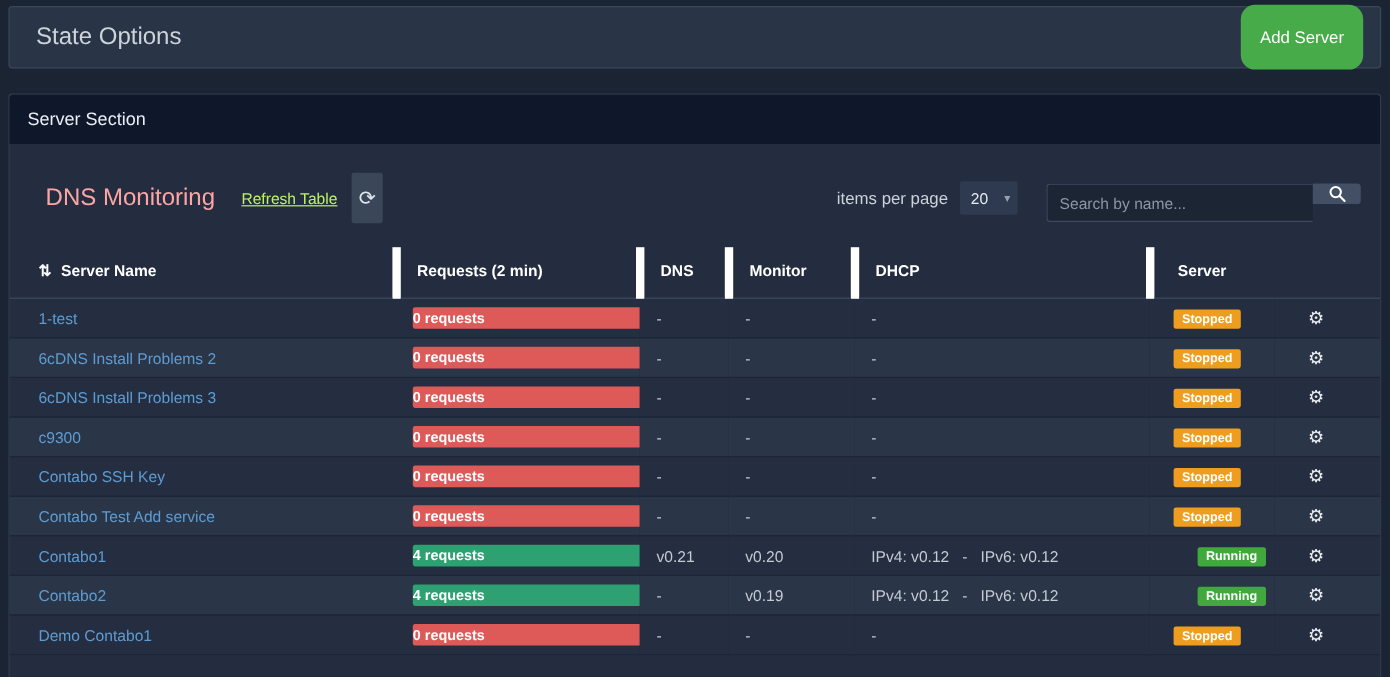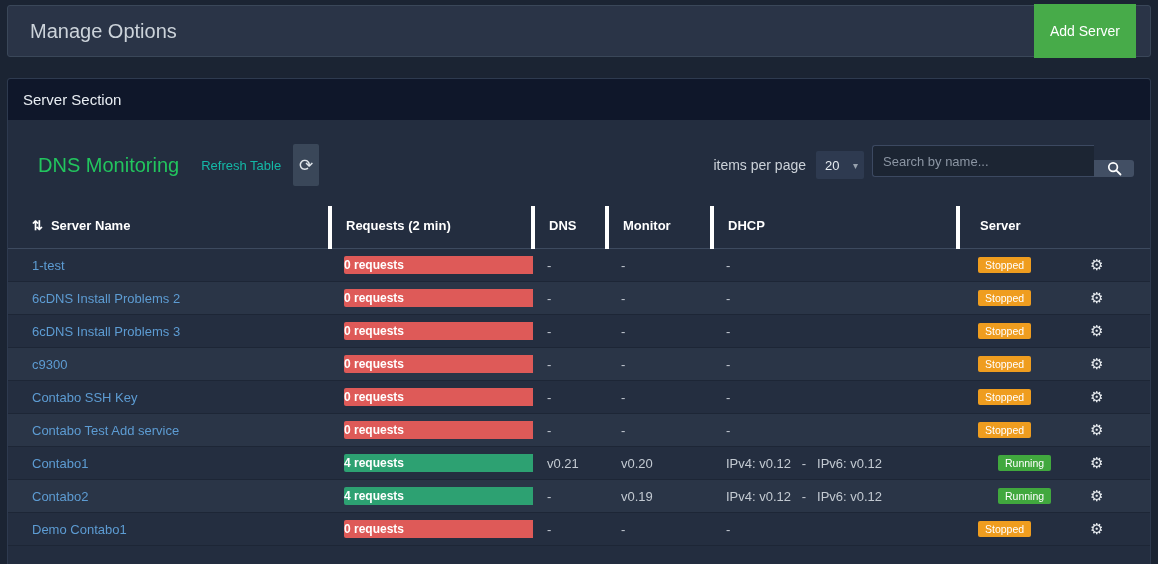--- a/index.html
+++ b/index.html
@@ -20,75 +20,75 @@
   }
   
   .top-bar{
     margin:5px 7px 0 7px;height:52px;
     background:#2a3447;border:1px solid #3a4759;border-radius:3px;
     display:flex;align-items:center;justify-content:space-between;
     padding:0 14px 0 22px;
   }
   .page-title{font-size:20px;font-weight:400;color:#ccd3da;margin:0;}
   .btn-add{
-    background:var(--accent-green);color:#fff;border:none;border-radius:0;
+    background:var(--accent-green);color:#fff;border:none;border-radius:12px;
     font-size:14px;padding:19px 16px;cursor:pointer;font-family:inherit;
   }
   
   .panel{
     margin:21px 7px 0 7px;
     background:#232d3f;border:1px solid #2e3a4f;border-radius:3px 3px 0 0;
     min-height:600px;
   }
   .panel-header{
     height:41px;background:#0f172a;border-radius:3px 3px 0 0;
     display:flex;align-items:center;padding:0 15px;
     color:#e9eef3;font-size:15px;
   }
   
   .toolbar{
     display:flex;align-items:center;justify-content:space-between;
     padding:24px 16px 20px 30px;
   }
   .toolbar-left{display:flex;align-items:center;}
-  .section-title{font-size:20px;font-weight:400;color:#22c55e;margin:0 22px 0 0;}
-  .refresh-label{font-size:13px;color:#14b8a6;margin-right:12px;}
+  .section-title{font-size:20px;font-weight:400;color:#fca5a5;margin:0 22px 0 0;}
+  .refresh-label{font-size:13px;color:#bef264;margin-right:12px;text-decoration:underline;}
   .btn-refresh{
     width:26px;height:42px;border:none;border-radius:2px;cursor:pointer;
     background:#3a4759;color:#dfe5ea;font-size:17px;line-height:1;
     display:flex;align-items:center;justify-content:center;font-family:inherit;
   }
   .toolbar-right{display:flex;align-items:center;}
   .ipp-label{font-size:14px;color:#ccd2d9;margin-right:10px;}
   .ipp-select{
     width:48px;height:28px;background:#2e3a50;border-radius:2px;cursor:pointer;
     display:flex;align-items:center;justify-content:space-between;
-    padding:0 6px 0 9px;color:#e6ebf0;font-size:13px;margin-right:8px;
+    padding:0 6px 0 9px;color:#e6ebf0;font-size:13px;margin-right:24px;
   }
   .ipp-caret{font-size:10px;color:#97a1ad;}
-  .search-wrap{display:flex;align-items:flex-end;height:24px;}
+  .search-wrap{display:flex;align-items:flex-start;height:24px;}
   .search-input{
     width:222px;height:32px;background:#1c2533;border:1px solid #3c4961;
     border-right:none;border-radius:3px 0 0 3px;padding:0 10px;
     color:#dfe4ea;font-size:13px;font-family:inherit;outline:none;
   }
   .search-input::placeholder{color:#8b95a3;}
   .btn-search{
     width:40px;border:none;border-radius:0 3px 3px 0;cursor:pointer;
     background:#424f64;display:flex;align-items:center;justify-content:center;
   }
   
   table{width:100%;border-collapse:collapse;table-layout:fixed;}
   col.c-name{width:322px;} col.c-req{width:203px;} col.c-dns{width:74px;}
   col.c-mon{width:105px;} col.c-dhcp{width:246px;} col.c-state{width:104px;}
   thead th{
     text-align:left;color:#fff;font-size:13px;font-weight:bold;
     padding:12px 14px 15px 14px;border-bottom:1px solid #3d4a5f;
   }
-  thead th.sep{border-left:4px solid #ffffff;}
+  thead th.sep{border-left:7px solid #ffffff;}
   thead th.th-name{padding-left:24px;}
   thead th.th-state{padding-left:20px;}
   .sort-icon{font-size:13px;margin-right:8px;cursor:pointer;color:#fff;}
   tbody td{
     padding:7px 14px;font-size:13px;color:#c3cad2;vertical-align:middle;
     border-bottom:1px solid #1d2636;overflow:hidden;white-space:nowrap;
   }
   tbody td.col-name{padding-left:24px;}
   tbody td.col-dhcp{white-space:pre;}
   tbody td.col-state{padding-left:20px;}
@@ -96,32 +96,32 @@
   tbody tr:nth-child(even){background:#2a3547;}
   a.server-link{color:var(--link);text-decoration:none;cursor:pointer;}
   .badge-req{
     display:inline-block;width:192px;padding:2px 0;border-radius:2px;
     color:#fff;font-weight:bold;font-size:12px;line-height:14px;
   }
   .badge-danger{background:var(--badge-danger);}
   .badge-success{background:var(--badge-success);}
   .badge-state{
     display:inline-block;padding:2px 7px;border-radius:2px;
-    color:#fff;font-weight:normal;font-size:10.5px;line-height:12px;
+    color:#fff;font-weight:bold;font-size:10.5px;line-height:12px;
   }
   .state-stopped{background:var(--badge-stopped);}
   .state-running{background:var(--badge-running);margin-left:20px;}
   .gear{font-size:15px;color:#e8ecf0;cursor:pointer;}
   td.col-actions{text-align:left;padding-left:28px;}
 </style>
 </head>
 <body>
 
 <header class="top-bar">
-  <h1 class="page-title">Manage Options</h1>
+  <h1 class="page-title">State Options</h1>
   <button class="btn-add">Add Server</button>
 </header>
 
 <section class="panel">
   <div class="panel-header">
     <span>Server Section</span>
   </div>
 
   <div class="toolbar">
     <div class="toolbar-left">

